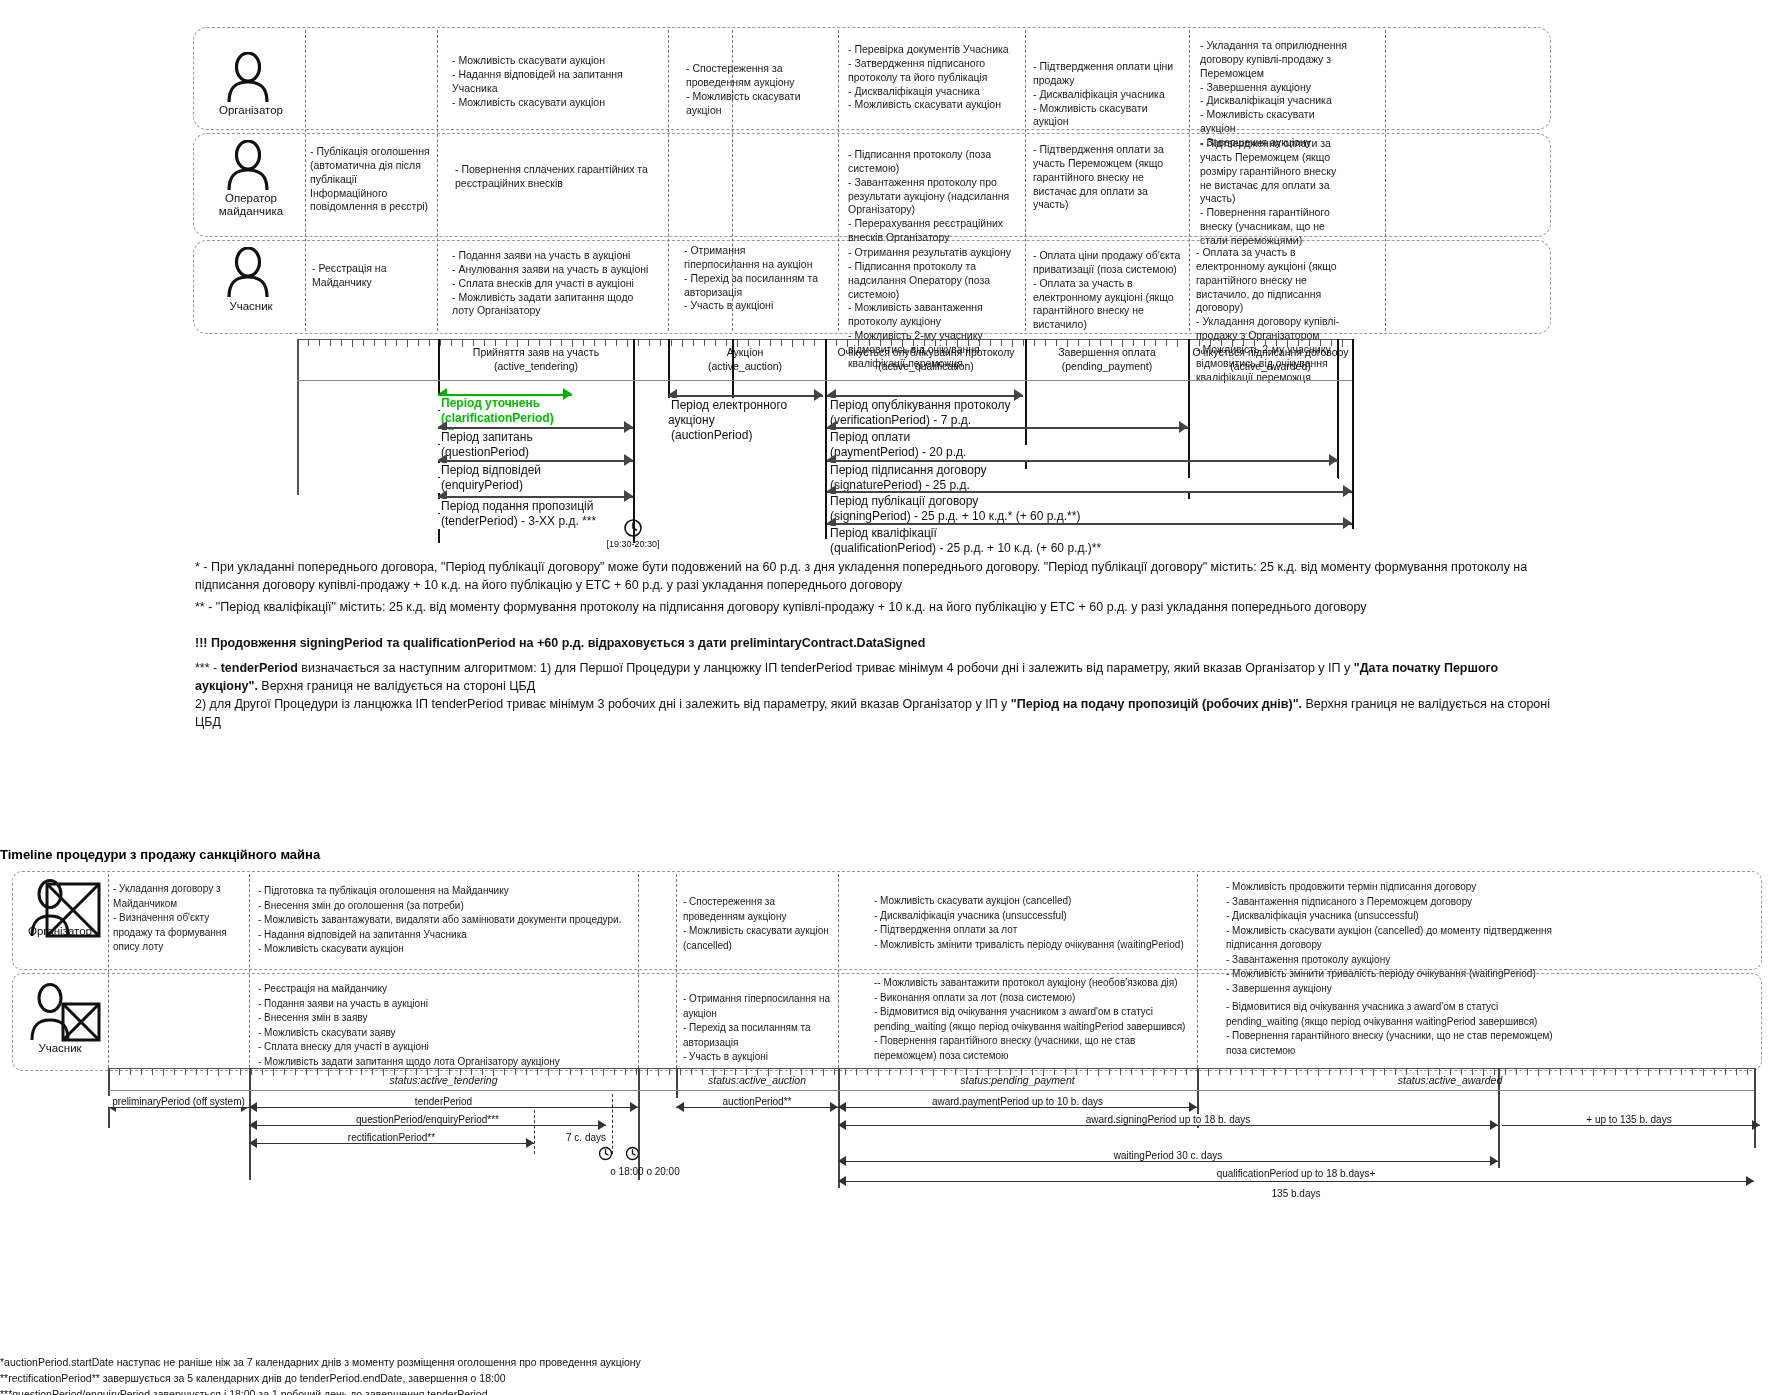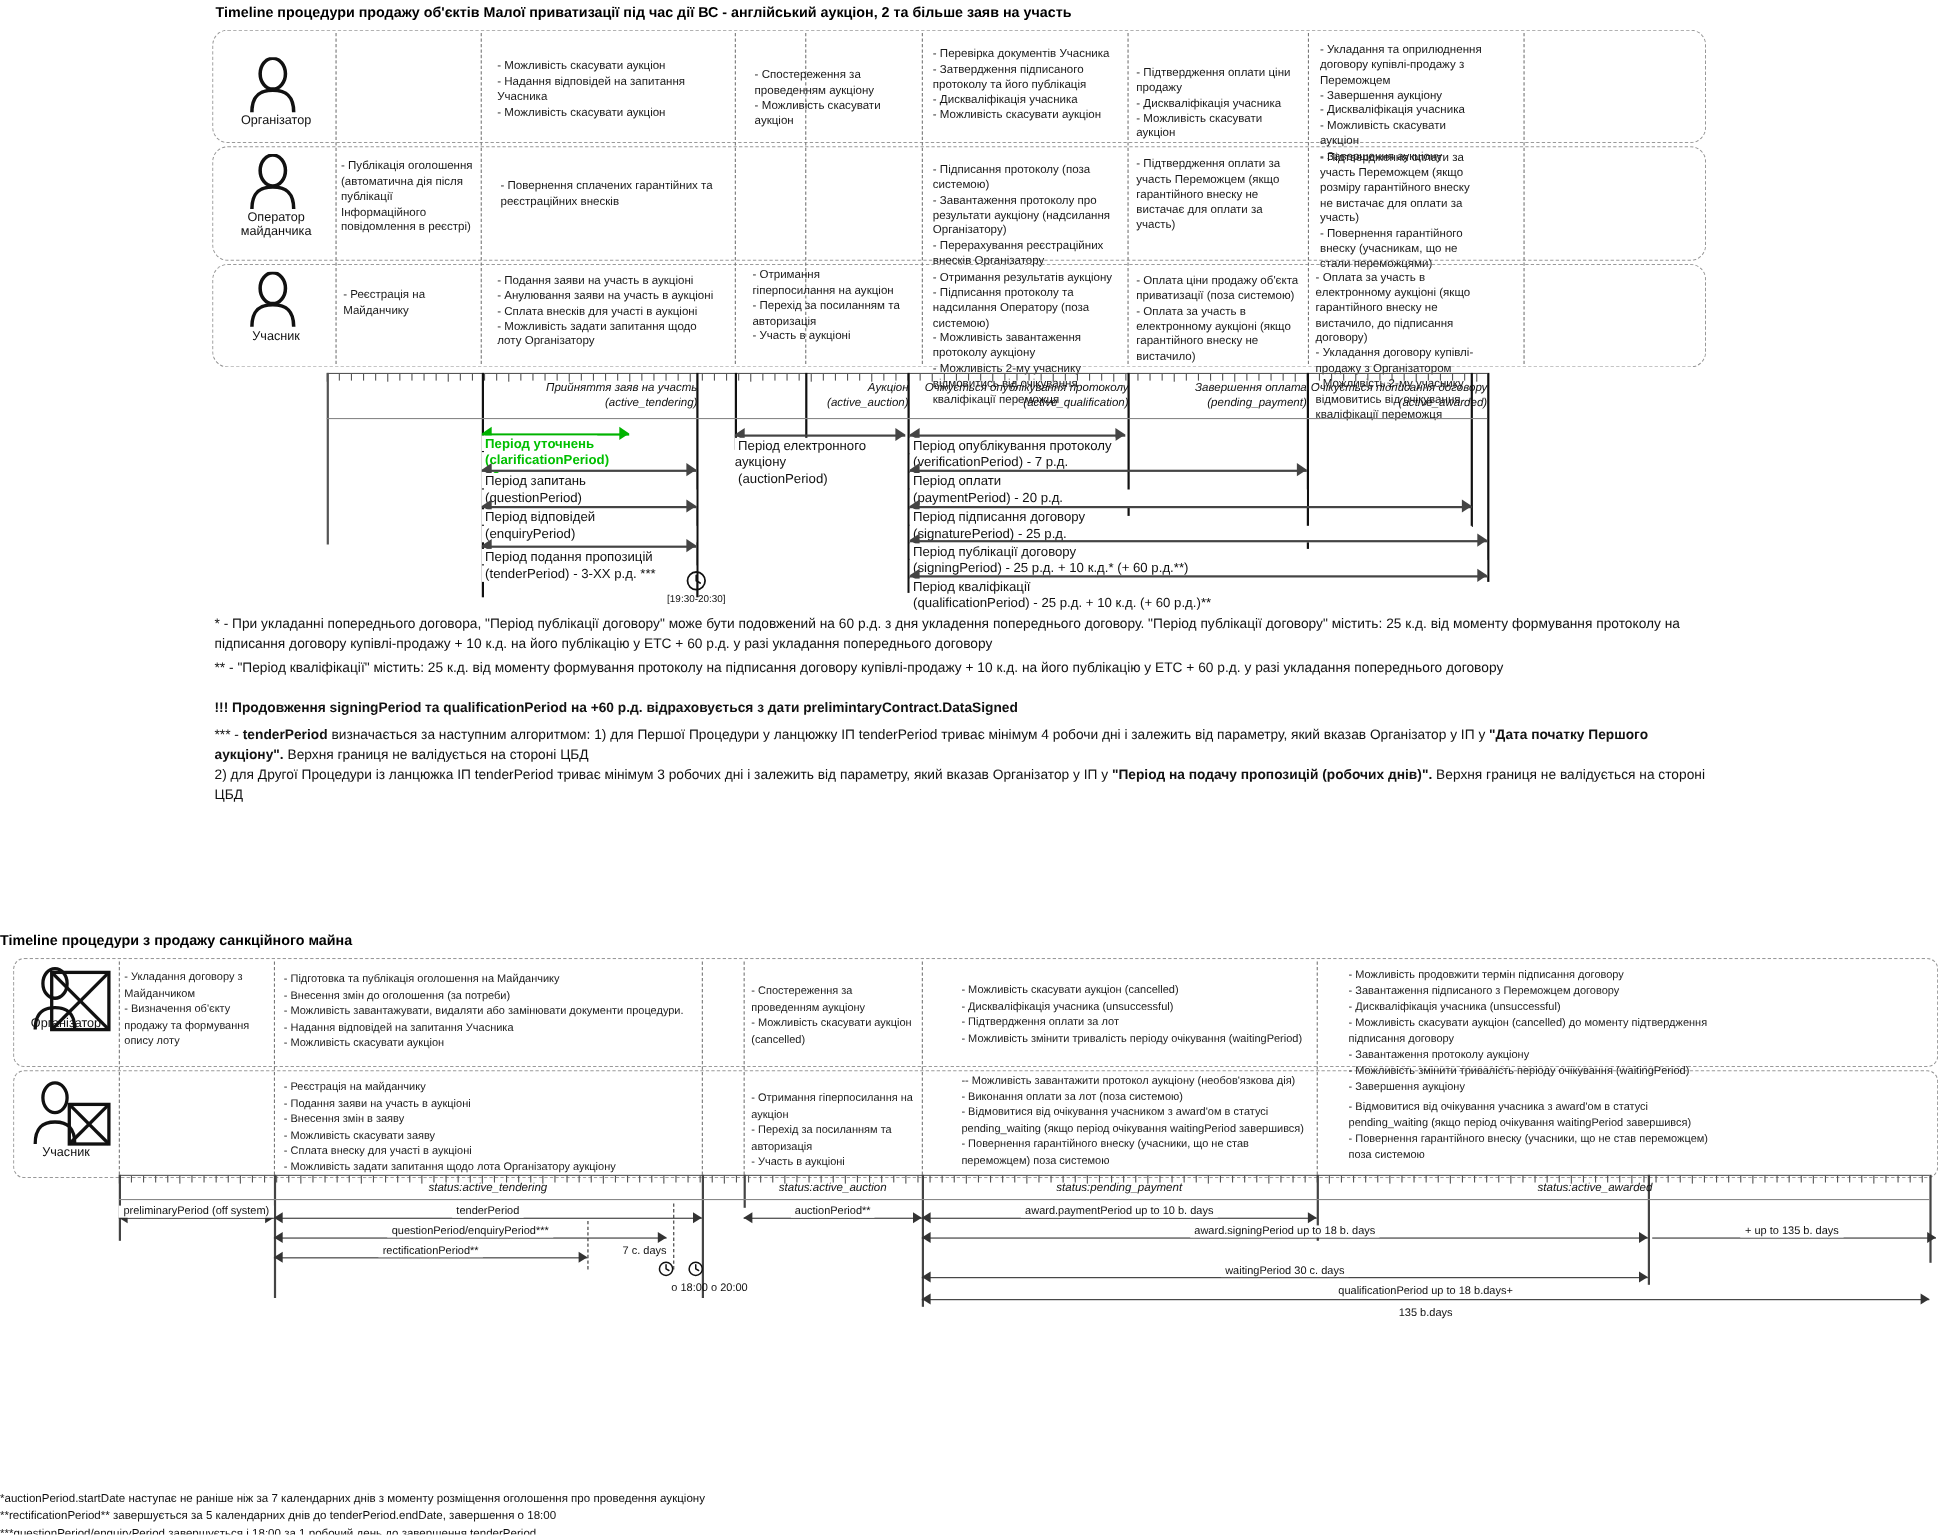--- a/index.html
+++ b/index.html
@@ -52,22 +52,21 @@
     white-space: pre-line;
   }
   .cell-text.t2 { font-size: 10px; line-height: 1.45; }
 
   
   .person-icon svg { display: block; }
 
   
   .status-label {
     font-size: 10.5px;
-    font-style: italic;
-    text-align: right;
+    text-align: center;
     line-height: 1.3;
     color: #111;
   }
 
   .ruler {
     border-top: 1px solid #555;
     position: relative;
     height: 7px;
   }
   .tick {
@@ -170,21 +169,20 @@
 
   .foot2 { font-size: 10.5px; line-height: 1.5; color: #111; white-space: pre-line; }
 
   .cross-mark svg { display:block; }
 </style>
 </head>
 <body>
 
 <div id="page">
 
-  <div class="abs diagram-title" style="left:196px; top:3px;">Timeline процедури продажу об'єктів Малої приватизації під час дії ВС - англійський аукціон, 2 та більше заяв на участь</div>
 
   <div class="abs lane-box" style="left:193px; top:27px; width:1358px; height:103px;"></div>
   <div class="abs lane-box" style="left:193px; top:133px; width:1358px; height:104px;"></div>
   <div class="abs lane-box" style="left:193px; top:240px; width:1358px; height:94px;"></div>
 
   <div class="abs vline-dash" style="left:305px; top:30px; height:301px;"></div>
   <div class="abs vline-dash" style="left:437px; top:30px; height:301px;"></div>
   <div class="abs vline-dash" style="left:668px; top:30px; height:301px;"></div>
   <div class="abs vline-dash" style="left:732px; top:30px; height:301px;"></div>
   <div class="abs vline-dash" style="left:838px; top:30px; height:301px;"></div>

